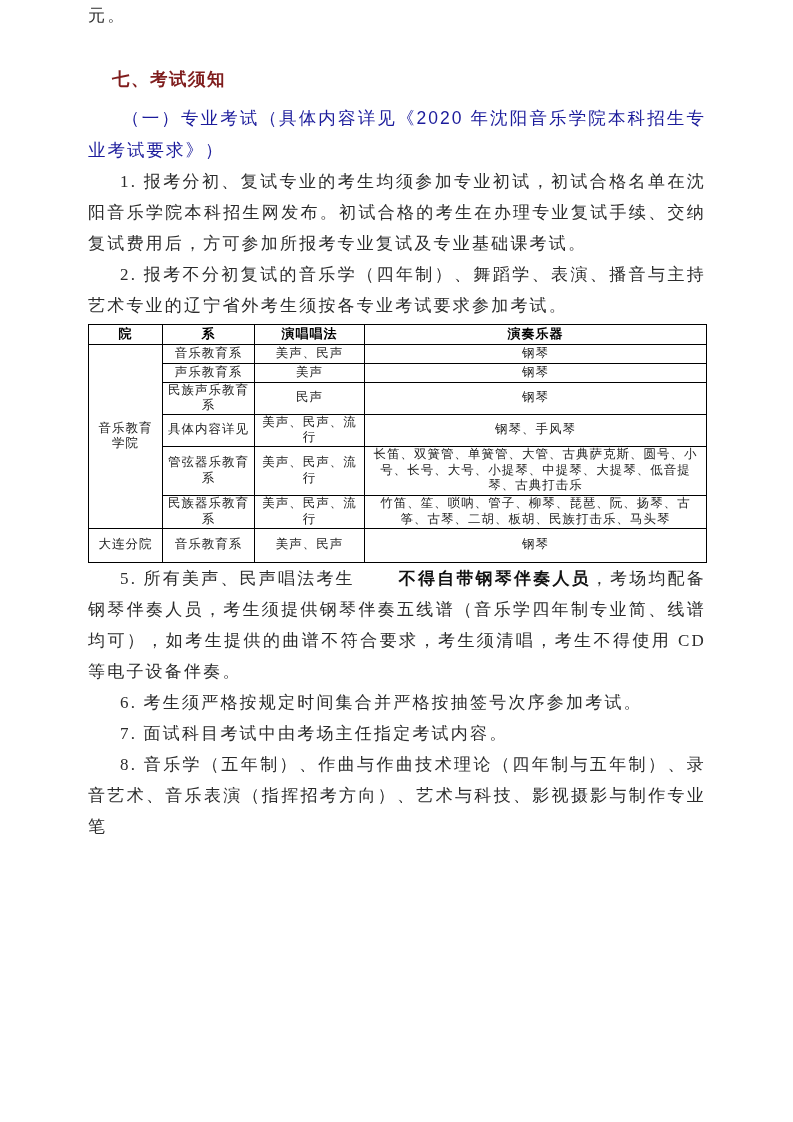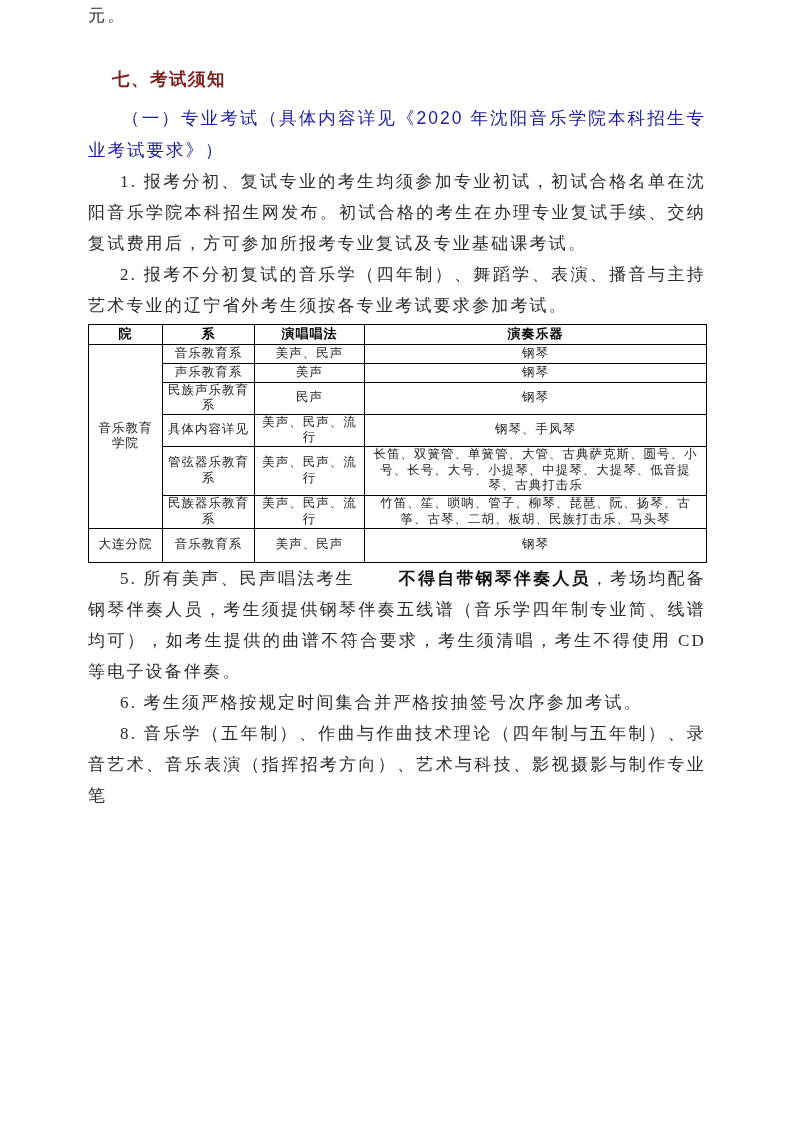--- a/index.html
+++ b/index.html
@@ -169,17 +169,18 @@
           <td>音乐教育系</td>
           <td>美声、民声</td>
           <td>钢琴</td>
         </tr>
       </tbody>
     </table>
 
     <p class="body m-p5"><span>5. 所有美声、民声唱法考生</span><span class="bold-run">不得自带钢琴伴奏人员</span><span>，考场均配备钢琴伴奏人员，考生须提供钢琴伴奏五线谱（音乐学四年制专业简、线谱均可），如考生提供的曲谱不符合要求，考生须清唱，考生不得使用 CD 等电子设备伴奏。</span></p>
 
     <p class="body m-p6">6. 考生须严格按规定时间集合并严格按抽签号次序参加考试。</p>
+    <p class="body m-p7">7. 面试科目考试中由考场主任指定考试内容。</p>
     <p class="body m-p8">8. 音乐学（五年制）、作曲与作曲技术理论（四年制与五年制）、录音艺术、音乐表演（指挥招考方向）、艺术与科技、影视摄影与制作专业笔</p>
 
   </div>
 
 </div>
 
 </body></html>

